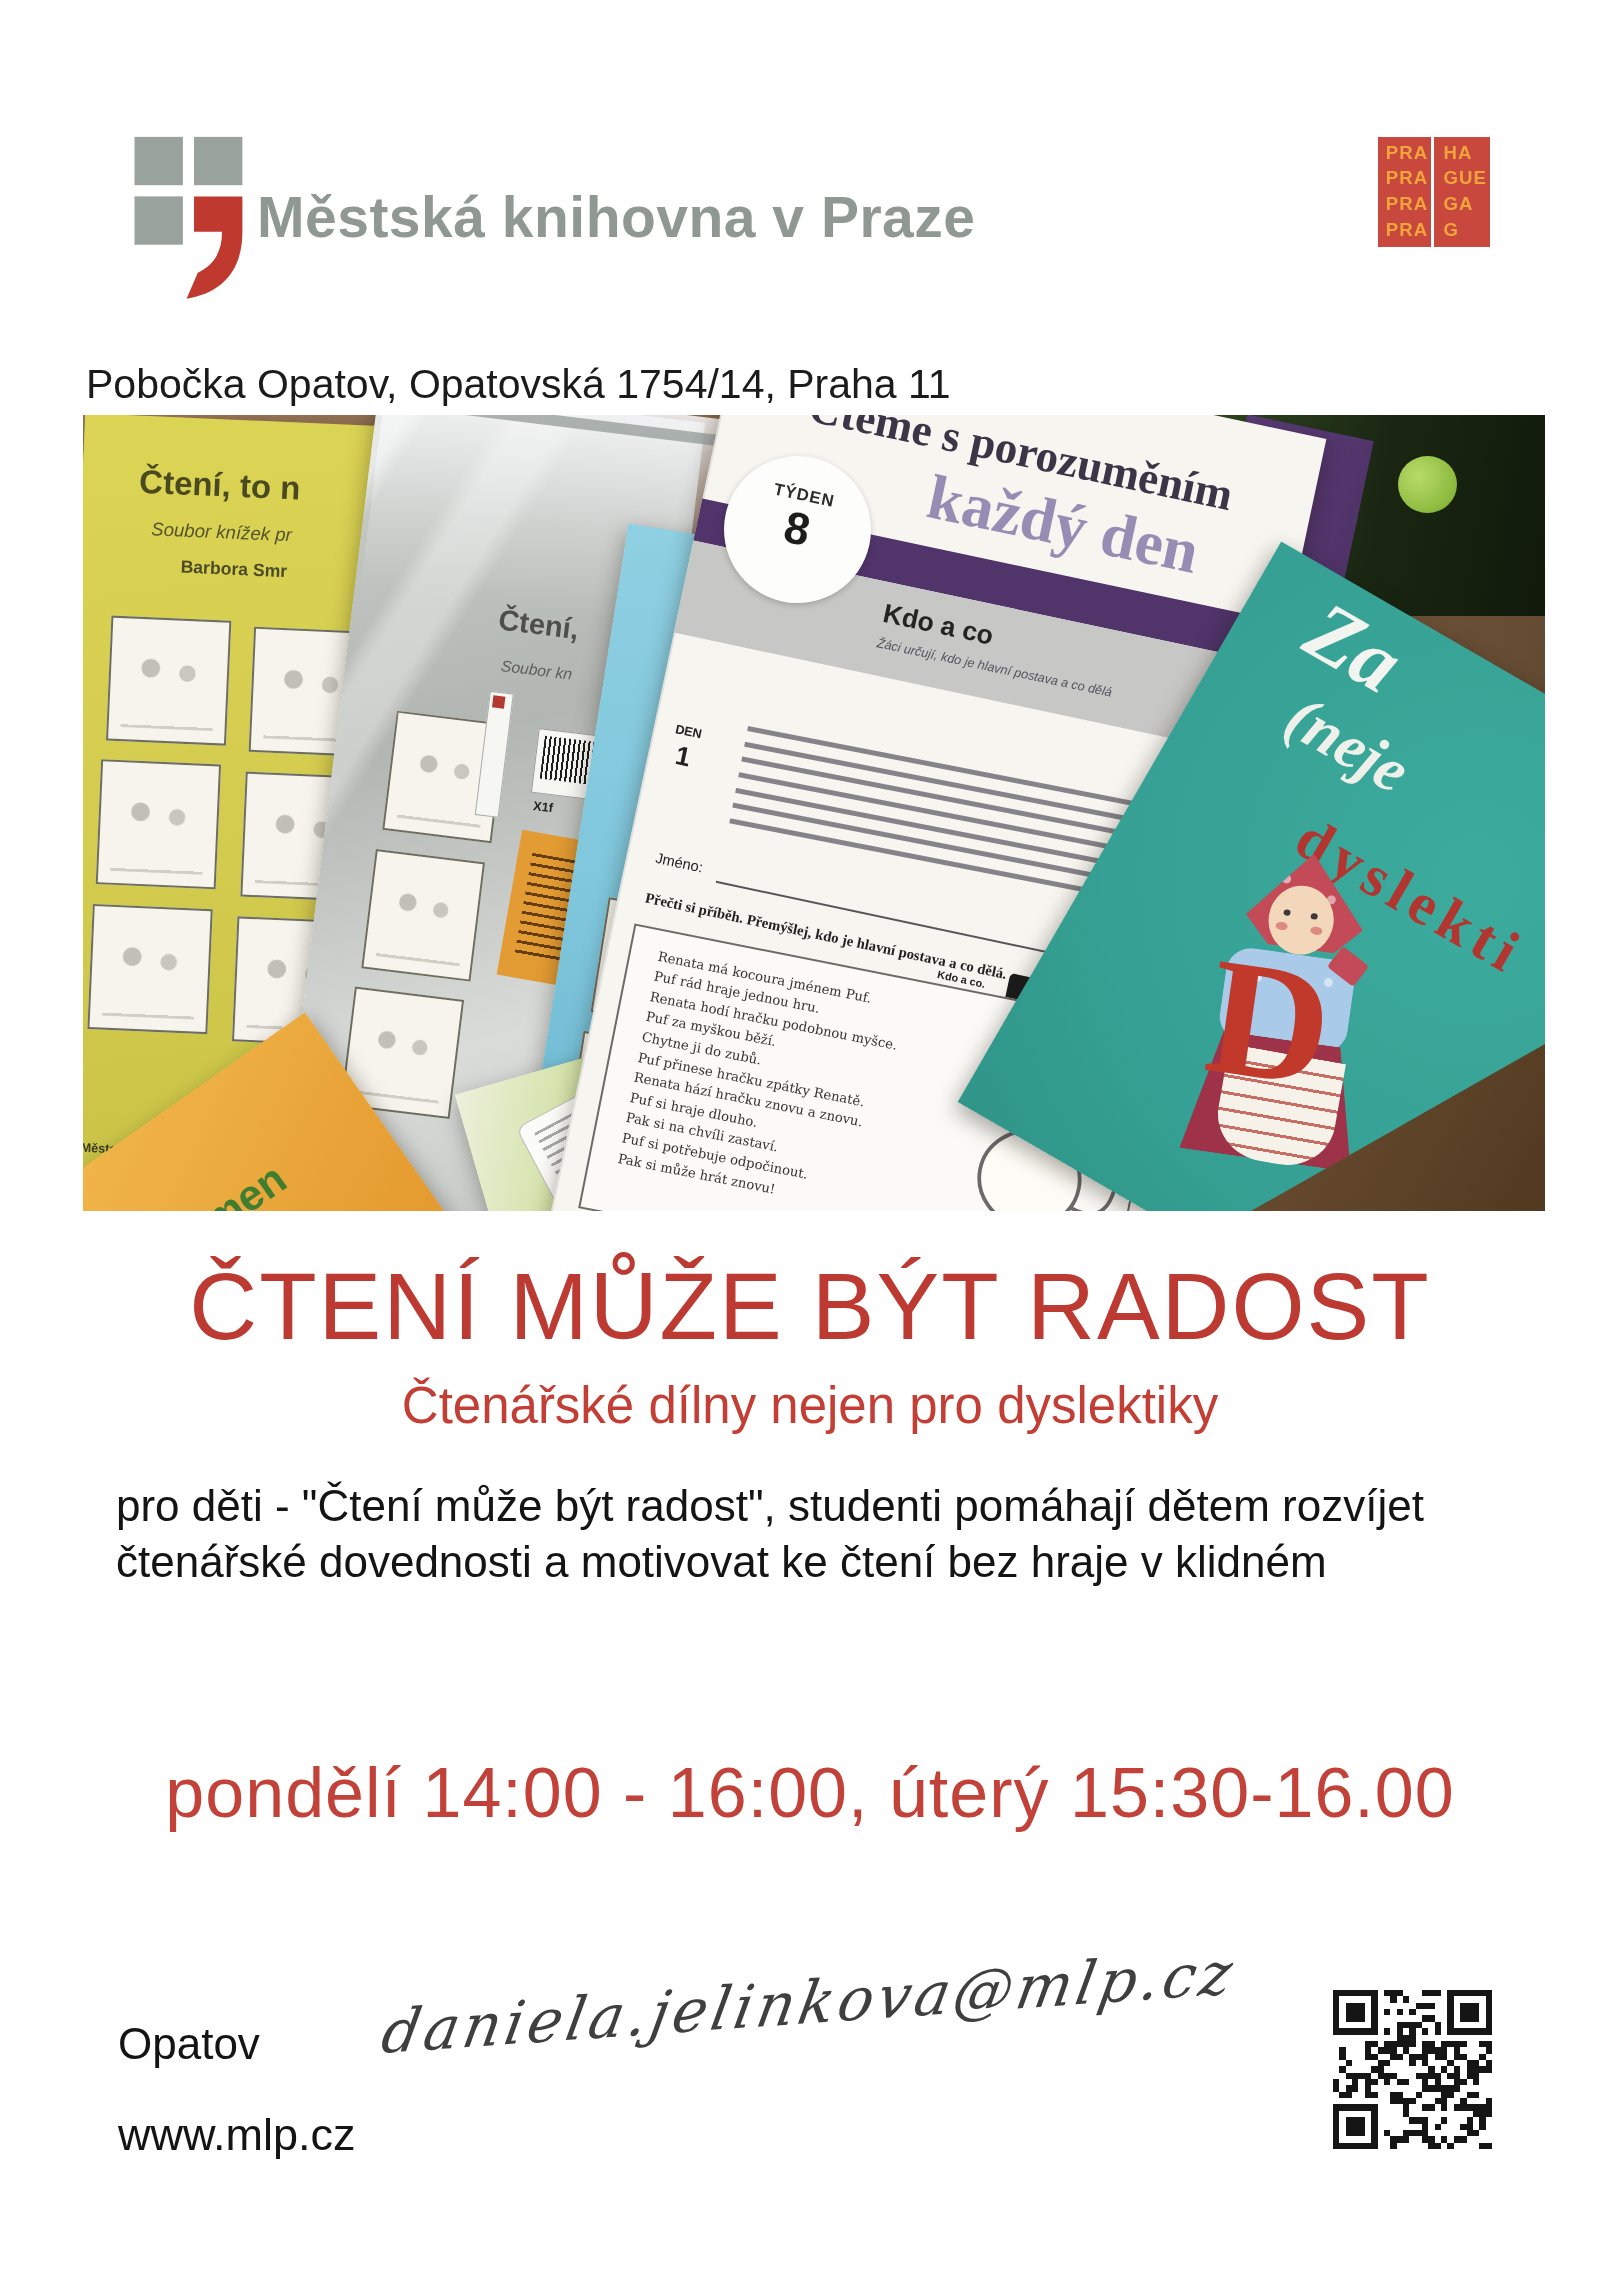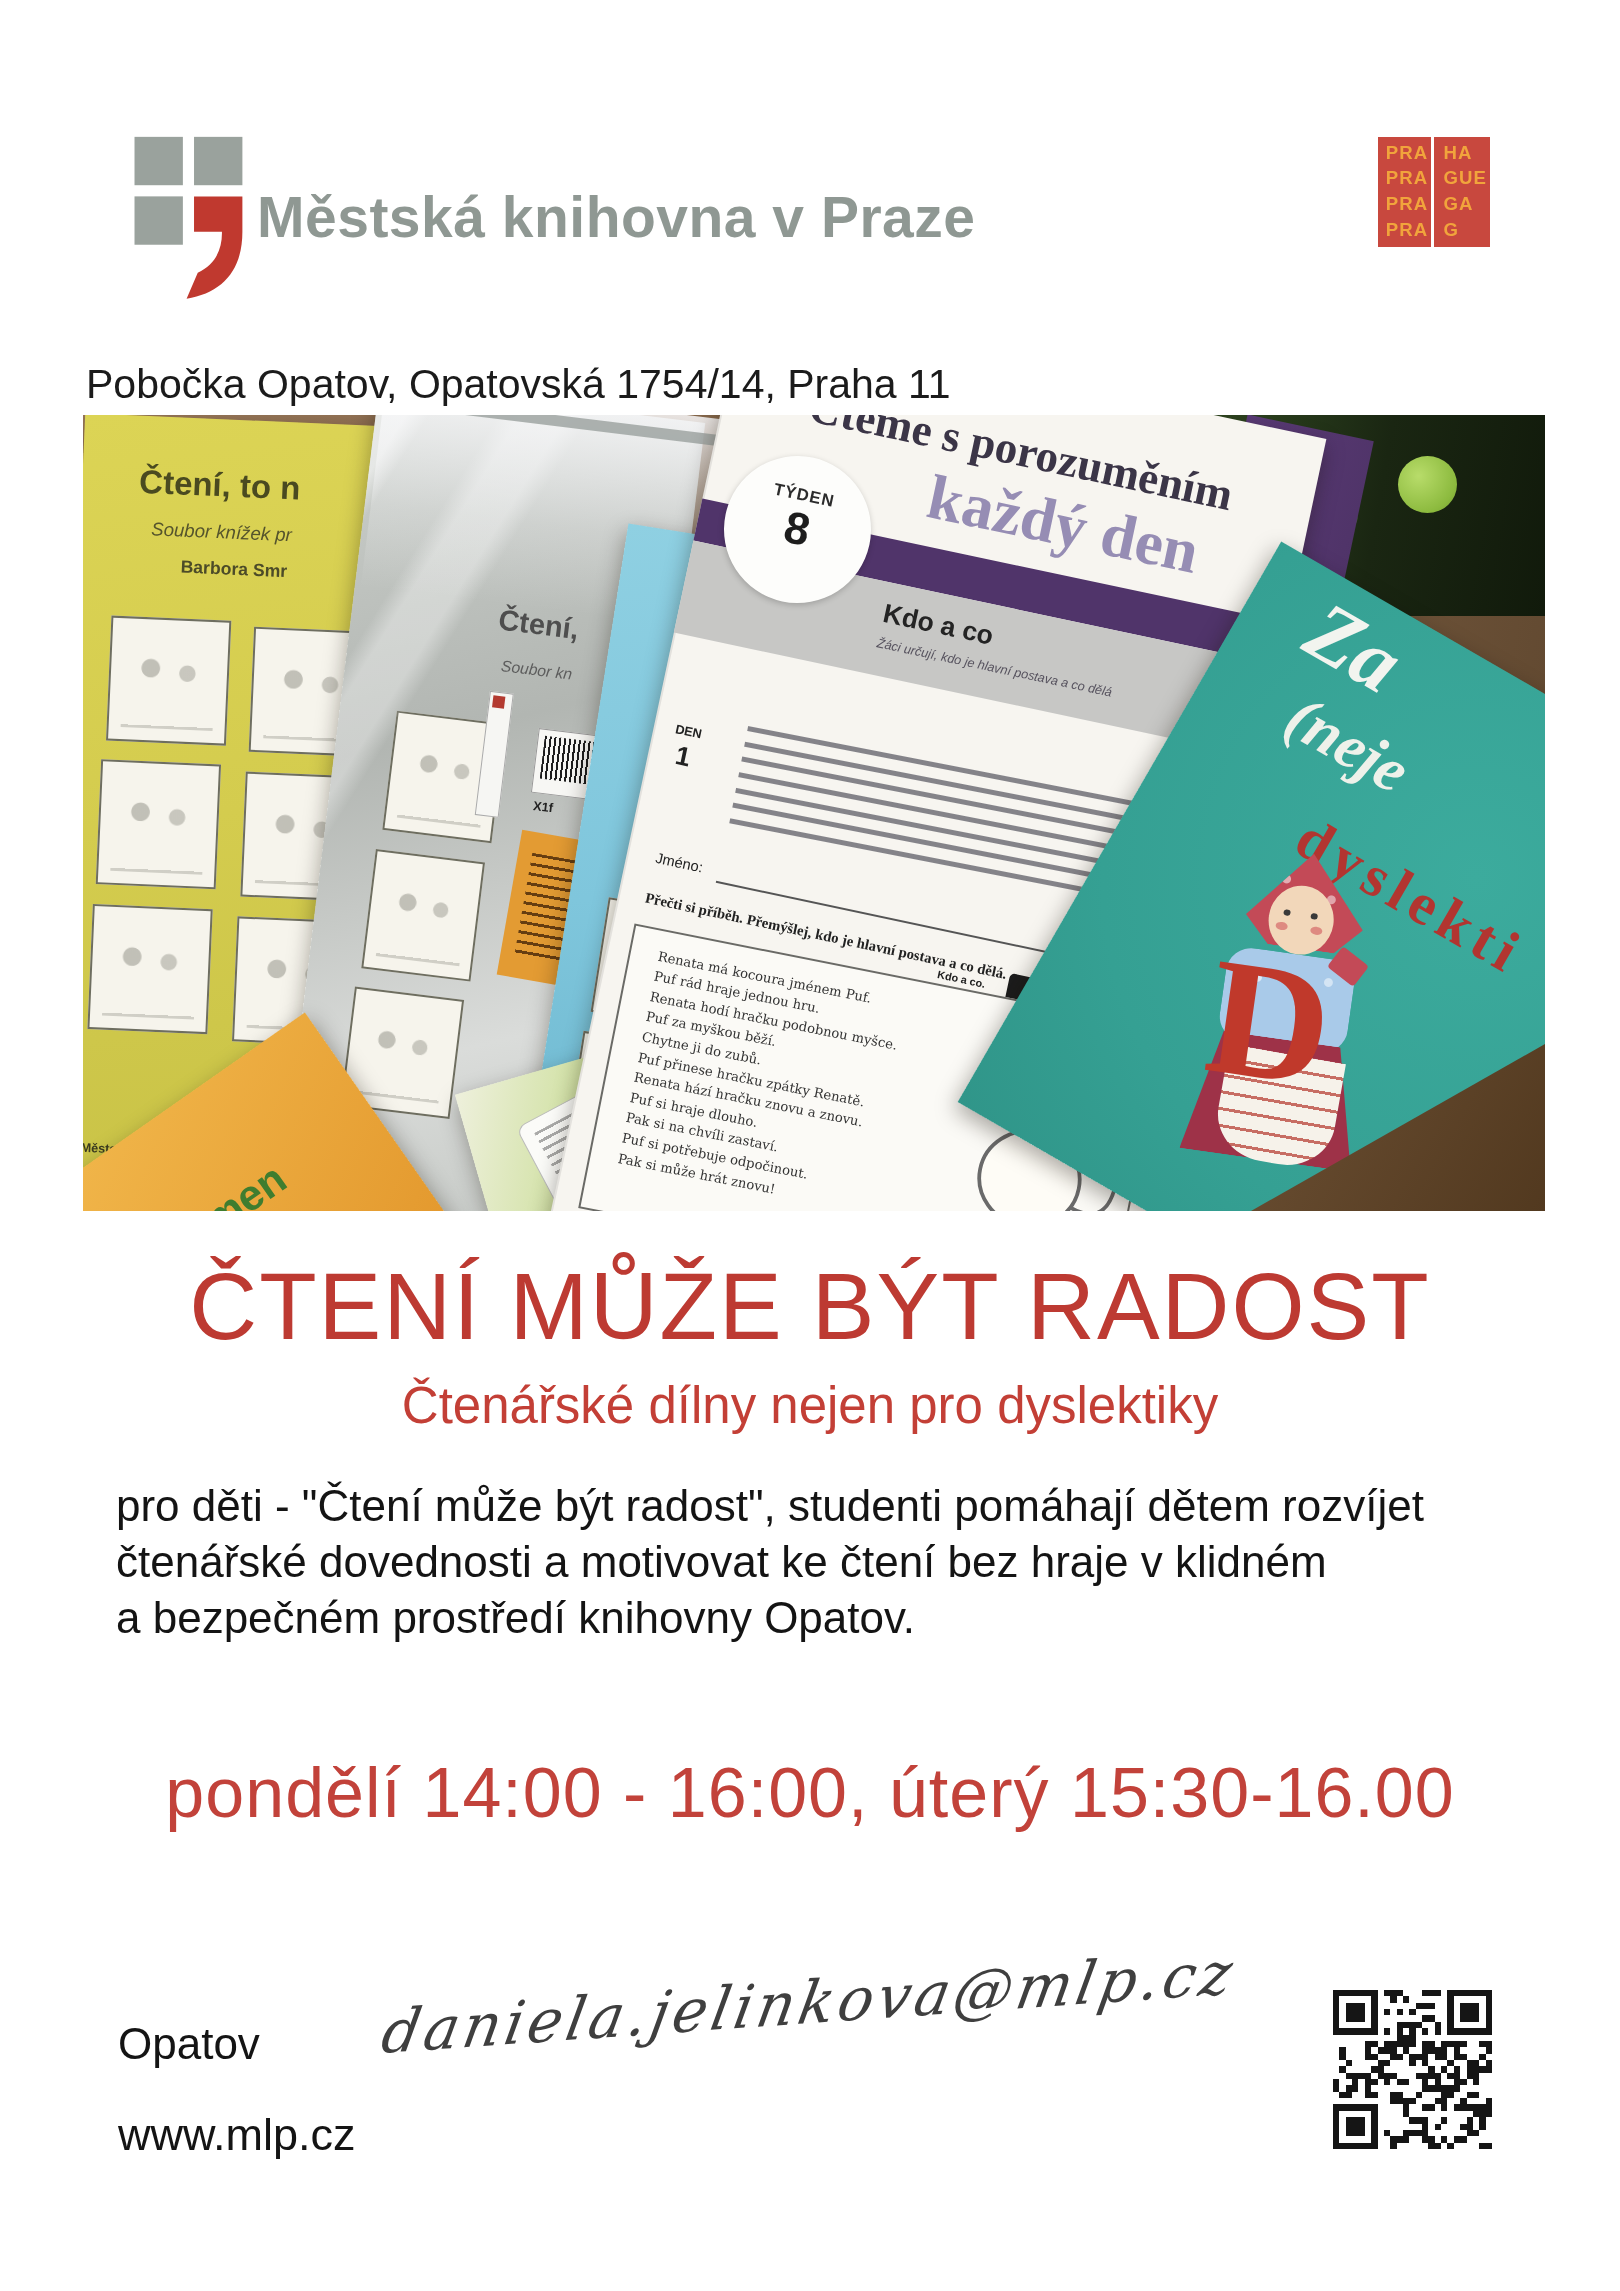--- a/index.html
+++ b/index.html
@@ -378,21 +378,20 @@
 
     <div class="wood-corner"></div>
   </div>
 
   <div class="abs subhead">Čtenářské dílny nejen pro dyslektiky</div>
   <div class="abs headline">ČTENÍ MŮŽE BÝT RADOST</div>
 
   <div class="abs bodytext">
     <div>pro děti - "Čtení může být radost", studenti pomáhají dětem rozvíjet</div>
     <div>čtenářské dovednosti a motivovat ke čtení bez hraje v klidném</div>
-    <div>a bezpečném prostředí knihovny Opatov.</div>
   </div>
 
   <div class="abs schedule">pondělí 14:00 - 16:00, úterý 15:30-16.00</div>
 
   <div class="abs price">Opatov</div>
   <div class="abs email">daniela.jelinkova@mlp.cz</div>
   <div class="abs website">www.mlp.cz</div>
 
   <div class="abs qr">
       <i style="background:#151515;"></i>

